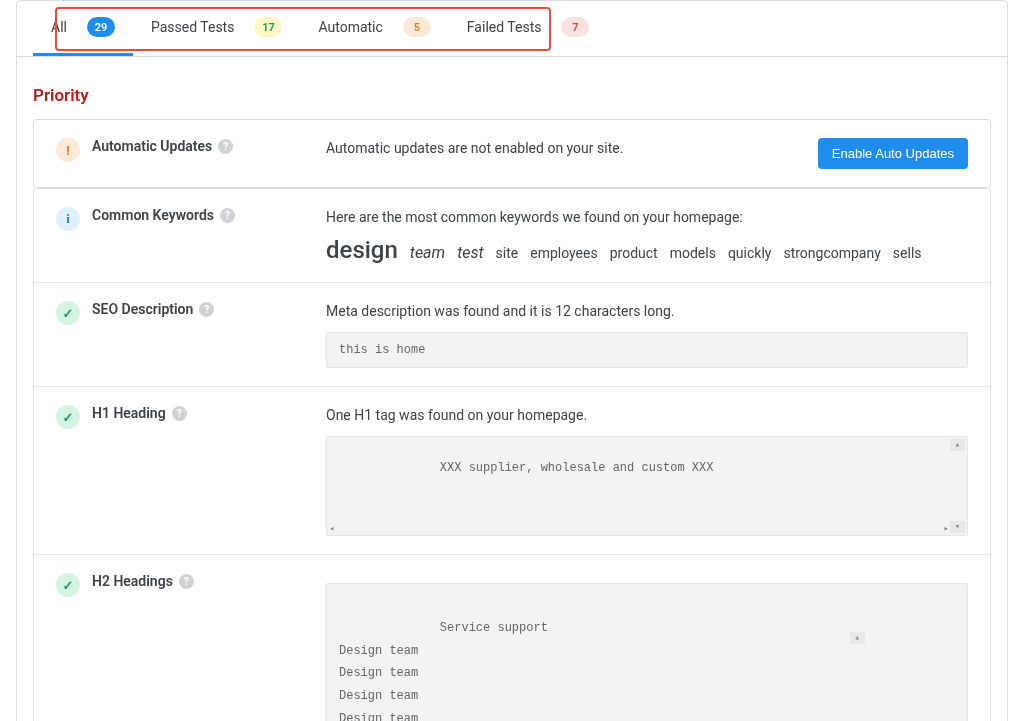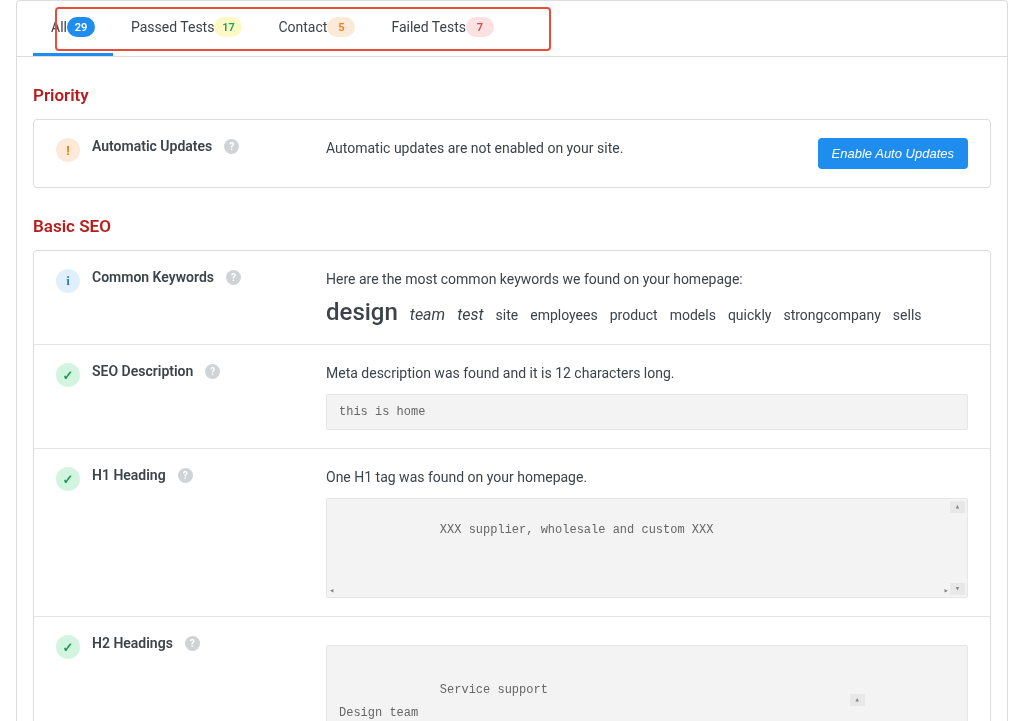--- a/index.html
+++ b/index.html
@@ -4,21 +4,21 @@
   <style>
     * { box-sizing: border-box; margin: 0; padding: 0; }
     body { font-family: -apple-system, BlinkMacSystemFont, "Segoe UI", Roboto, Arial, sans-serif; background: #fff; color: #3c434a; font-size: 14px; }
     .container { width: 1024px; margin: 0 auto; }
     .panel { border: 1px solid #dcdcde; border-radius: 4px; background: #fff; margin: 0 16px; }
     
     .highlight-box { position: absolute; top: 6px; left: 38px; width: 496px; height: 44px; border: 2px solid #e84c3d; border-radius: 4px; pointer-events: none; z-index: 10; }
     
     .tabs-wrap { position: relative; }
     .tabs { display: flex; border-bottom: 1px solid #dcdcde; padding: 0 16px; }
-    .tab { padding: 16px 18px; display: flex; align-items: center; gap: 0; cursor: pointer; color: #3c434a; font-size: 14px; border-bottom: 3px solid transparent; }
+    .tab { padding: 16px 18px; display: flex; align-items: center; gap: 20px; cursor: pointer; color: #3c434a; font-size: 14px; border-bottom: 3px solid transparent; }
     .tab.active { border-bottom-color: #1f8ded; }
     .badge { display: inline-flex; align-items: center; justify-content: center; min-width: 28px; height: 20px; padding: 0 2px; border-radius: 10px; font-size: 11px; font-weight: 600; }
     .badge.blue { background: #1f8ded; color: #fff; }
     .badge.green { background: #fef9c3; color: #1d9d5a; }
     .badge.orange { background: #fde9d8; color: #e67e22; }
     .badge.red { background: #fbe1e1; color: #d94c4c; }
     
     .section-title { font-size: 17px; font-weight: 600; color: #b91c1c; padding: 28px 16px 14px 16px; }
     
     .card { border: 1px solid #dcdcde; border-radius: 4px; margin: 0 16px; }
@@ -30,26 +30,26 @@
     
     .status-icon { width: 24px; height: 24px; border-radius: 50%; display: flex; align-items: center; justify-content: center; flex-shrink: 0; }
     .status-icon.warn { background: #fde9d8; }
     .status-icon.info { background: #e0effc; }
     .status-icon.ok { background: #d4f4e2; }
     .status-glyph { font-size: 13px; font-weight: bold; }
     .status-icon.warn .status-glyph { color: #e67e22; }
     .status-icon.info .status-glyph { color: #2f7cc9; font-style: normal; font-family: Georgia, serif; }
     .status-icon.ok .status-glyph { color: #1d9d5a; }
     
-    .row-title { font-size: 14px; font-weight: 600; color: #3c434a; display: flex; align-items: center; gap: 12px; }
+    .row-title { font-size: 14px; font-weight: 600; color: #3c434a; display: flex; align-items: center; gap: 6px; }
     .help-icon { width: 15px; height: 15px; border-radius: 50%; background: #d0d3d6; color: #fff; font-size: 10px; display: inline-flex; align-items: center; justify-content: center; font-weight: bold; }
     
     .row-desc { font-size: 14px; color: #3c434a; line-height: 1.5; }
     
-    .btn-primary { background: #1f8ded; color: #fff; border: none; padding: 8px 14px; border-radius: 4px; font-size: 13px; cursor: pointer; font-style: italic; }
+    .btn-primary { background: #1f8ded; color: #fff; border: none; padding: 8px 14px; border-radius: 4px; font-size: 13px; cursor: pointer; }
     
     .keywords { margin-top: 8px; display: flex; flex-wrap: wrap; align-items: baseline; gap: 12px; color: #3c434a; }
     .kw-big { font-size: 24px; font-weight: 500; }
     .kw-med { font-size: 16px; font-style: italic; }
     .kw-sm { font-size: 14px; }
     
     .code-box { background: #f3f3f3; border: 1px solid #e6e6e6; padding: 10px 12px; font-family: "Courier New", monospace; font-size: 12px; color: #666; margin-top: 10px; border-radius: 2px; white-space: pre-wrap; position: relative; }
     .code-box.scrollable { overflow-x: auto; }
     .scroll-arrows { position: absolute; right: 2px; top: 2px; bottom: 2px; width: 15px; display: flex; flex-direction: column; justify-content: space-between; }
     .scroll-arrow { font-size: 9px; color: #888; background: #e8e8e8; text-align: center; line-height: 12px; height: 12px; }
@@ -67,21 +67,21 @@
       <div class="tabs">
         <div class="tab active">
           <span>All</span>
           <span class="badge blue">29</span>
         </div>
         <div class="tab">
           <span>Passed Tests</span>
           <span class="badge green">17</span>
         </div>
         <div class="tab">
-          <span>Contact</span>
+          <span>Automatic</span>
           <span class="badge orange">5</span>
         </div>
         <div class="tab">
           <span>Failed Tests</span>
           <span class="badge red">7</span>
         </div>
       </div>
     </div>
 
     <div>
@@ -101,21 +101,20 @@
             <div class="row-desc">Automatic updates are not enabled on your site.</div>
           </div>
           <div class="row-actions">
             <button class="btn-primary">Enable Auto Updates</button>
           </div>
         </div>
       </div>
     </div>
 
     <div>
-      <h2 class="section-title">Basic SEO</h2>
       <div class="card">
 
         <div class="row">
           <div class="row-left">
             <div class="status-icon info">
                 <span class="status-glyph">i</span>
               </div>
             <div class="row-title">
               <span>Common Keywords</span>
               <span class="help-icon">?</span>

